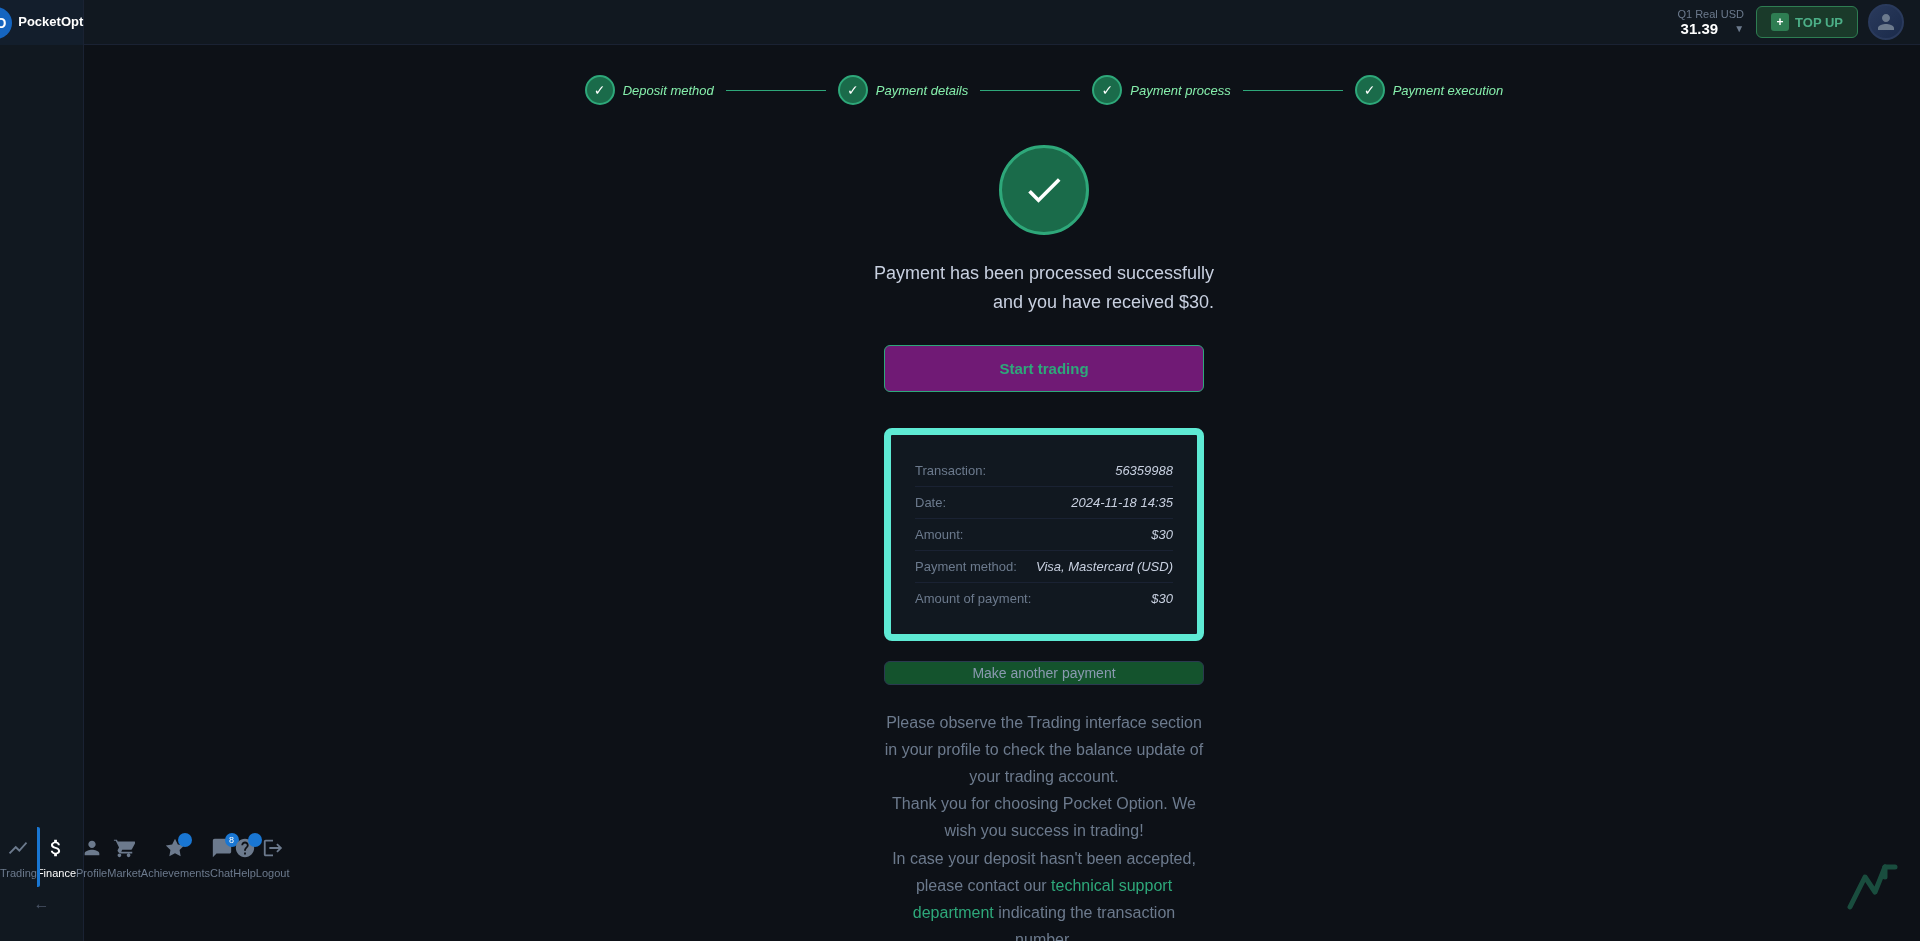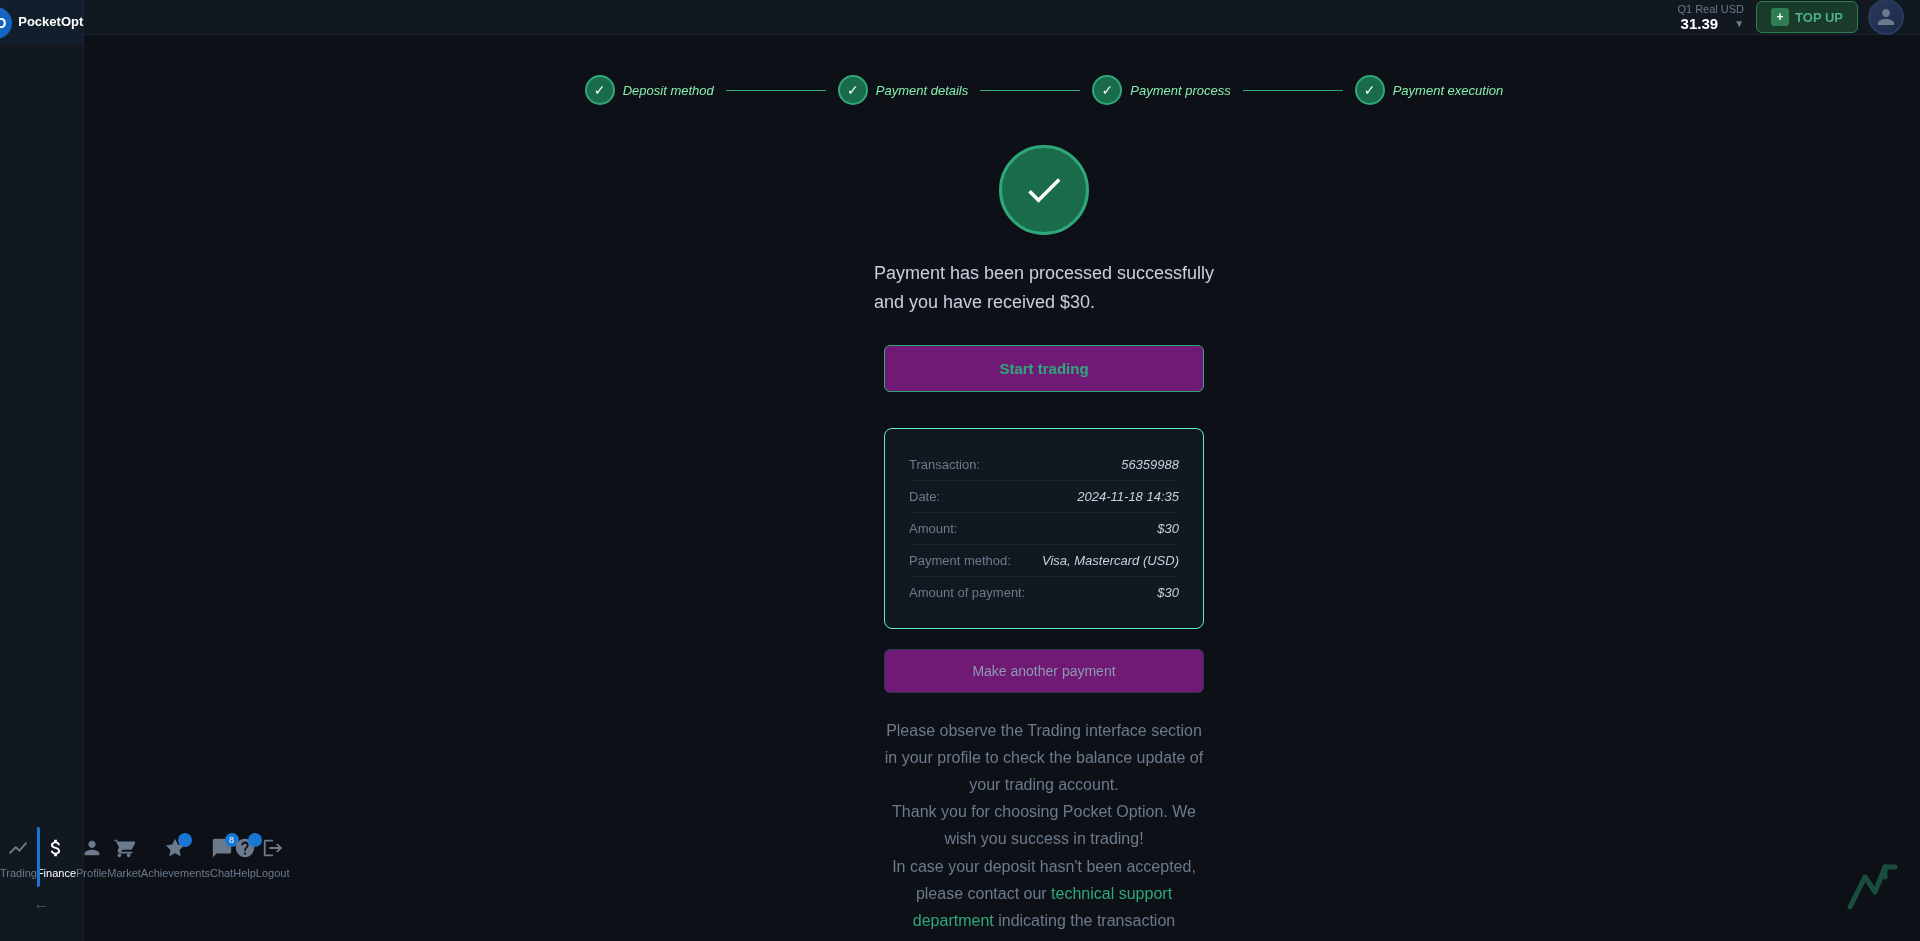--- a/index.html
+++ b/index.html
@@ -118,21 +118,21 @@
       font-size: 16px;
       cursor: pointer;
     }
 
     
     .header {
       position: fixed;
       top: 0;
       left: 84px;
       right: 0;
-      height: 35px;
+      height: 45px;
       background: #111820;
       display: flex;
       align-items: center;
       justify-content: flex-end;
       padding: 0 16px;
       z-index: 100;
       border-bottom: 1px solid #1a2233;
     }
     .header-balance {
       display: flex;
@@ -263,21 +263,21 @@
       align-items: center;
       justify-content: center;
       margin-bottom: 24px;
     }
     .success-icon svg {
       width: 44px;
       height: 44px;
       fill: #fff;
     }
     .success-message {
-      text-align: left;
+      text-align: right;
       color: #c8d0e0;
       font-size: 18px;
       line-height: 1.6;
       margin-bottom: 28px;
     }
     .start-trading-btn {
       width: 100%;
       max-width: 320px;
       padding: 14px 0;
       background: #701a75;
@@ -289,43 +289,43 @@
       cursor: pointer;
       text-align: center;
       margin-bottom: 36px;
     }
 
     
     .transaction-card {
       width: 100%;
       max-width: 320px;
       background: #111820;
-      border: 1px solid #5eead4;
+      border: 7px solid #5eead4;
       border-radius: 8px;
       padding: 20px 24px;
       margin-bottom: 20px;
     }
     .transaction-row {
       display: flex;
       justify-content: space-between;
       align-items: center;
       padding: 8px 0;
       font-size: 13px;
       border-bottom: 1px solid #1a2233;
     }
     .transaction-row:last-child { border-bottom: none; }
     .transaction-key { color: #6c7a8d; }
     .transaction-val { color: #c8d0e0; font-style: italic; }
 
     
     .another-payment-btn {
       width: 100%;
       max-width: 320px;
-      padding: 13px 0;
-      background: #701a75;
+      padding: 3px 0;
+      background: #14532d;
       border: 1px solid #2a3a50;
       color: #8a9ab0;
       border-radius: 6px;
       font-size: 14px;
       cursor: pointer;
       text-align: center;
       margin-bottom: 24px;
     }
 
     

